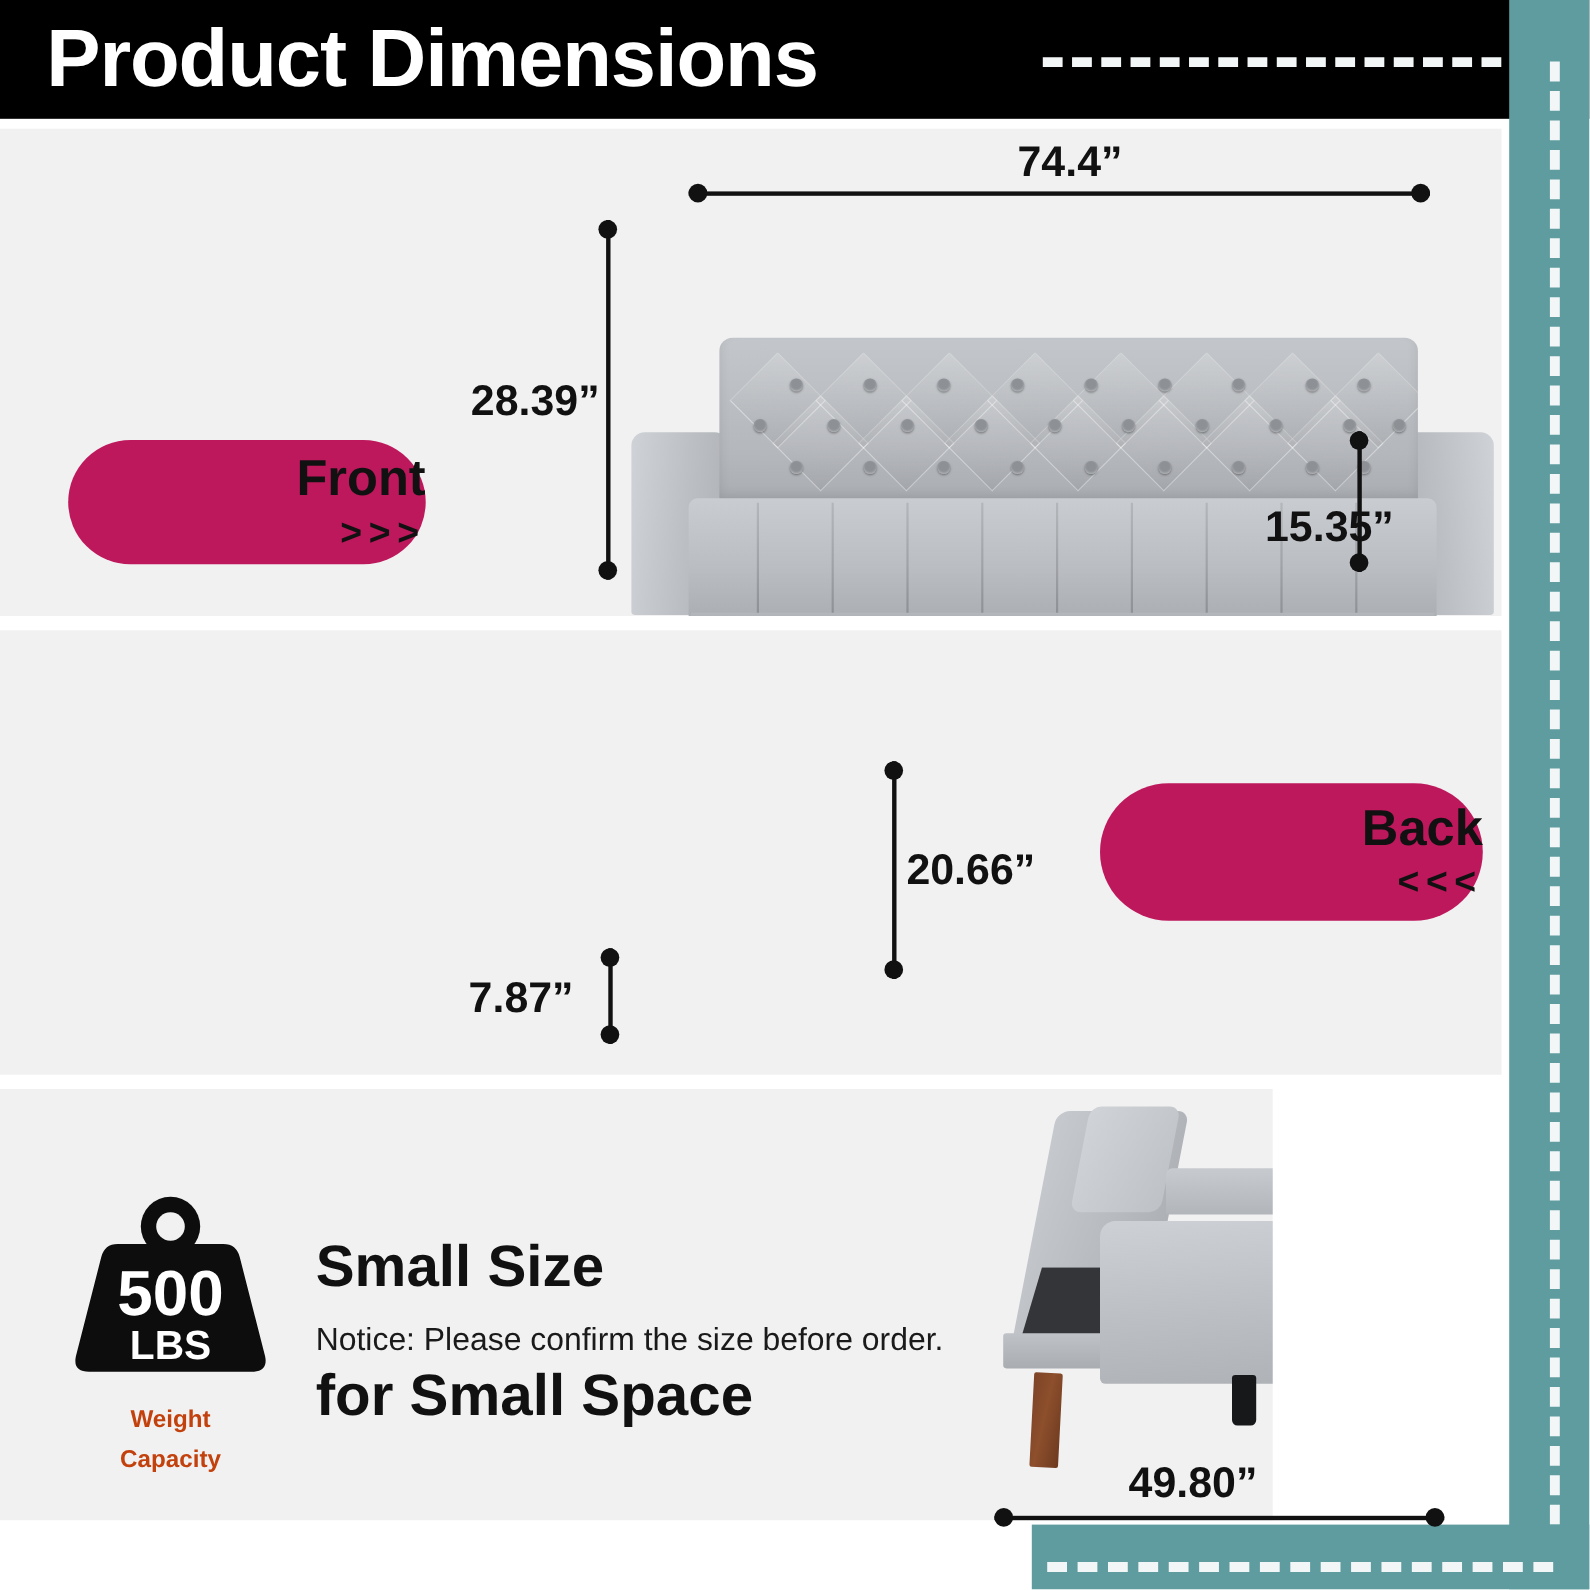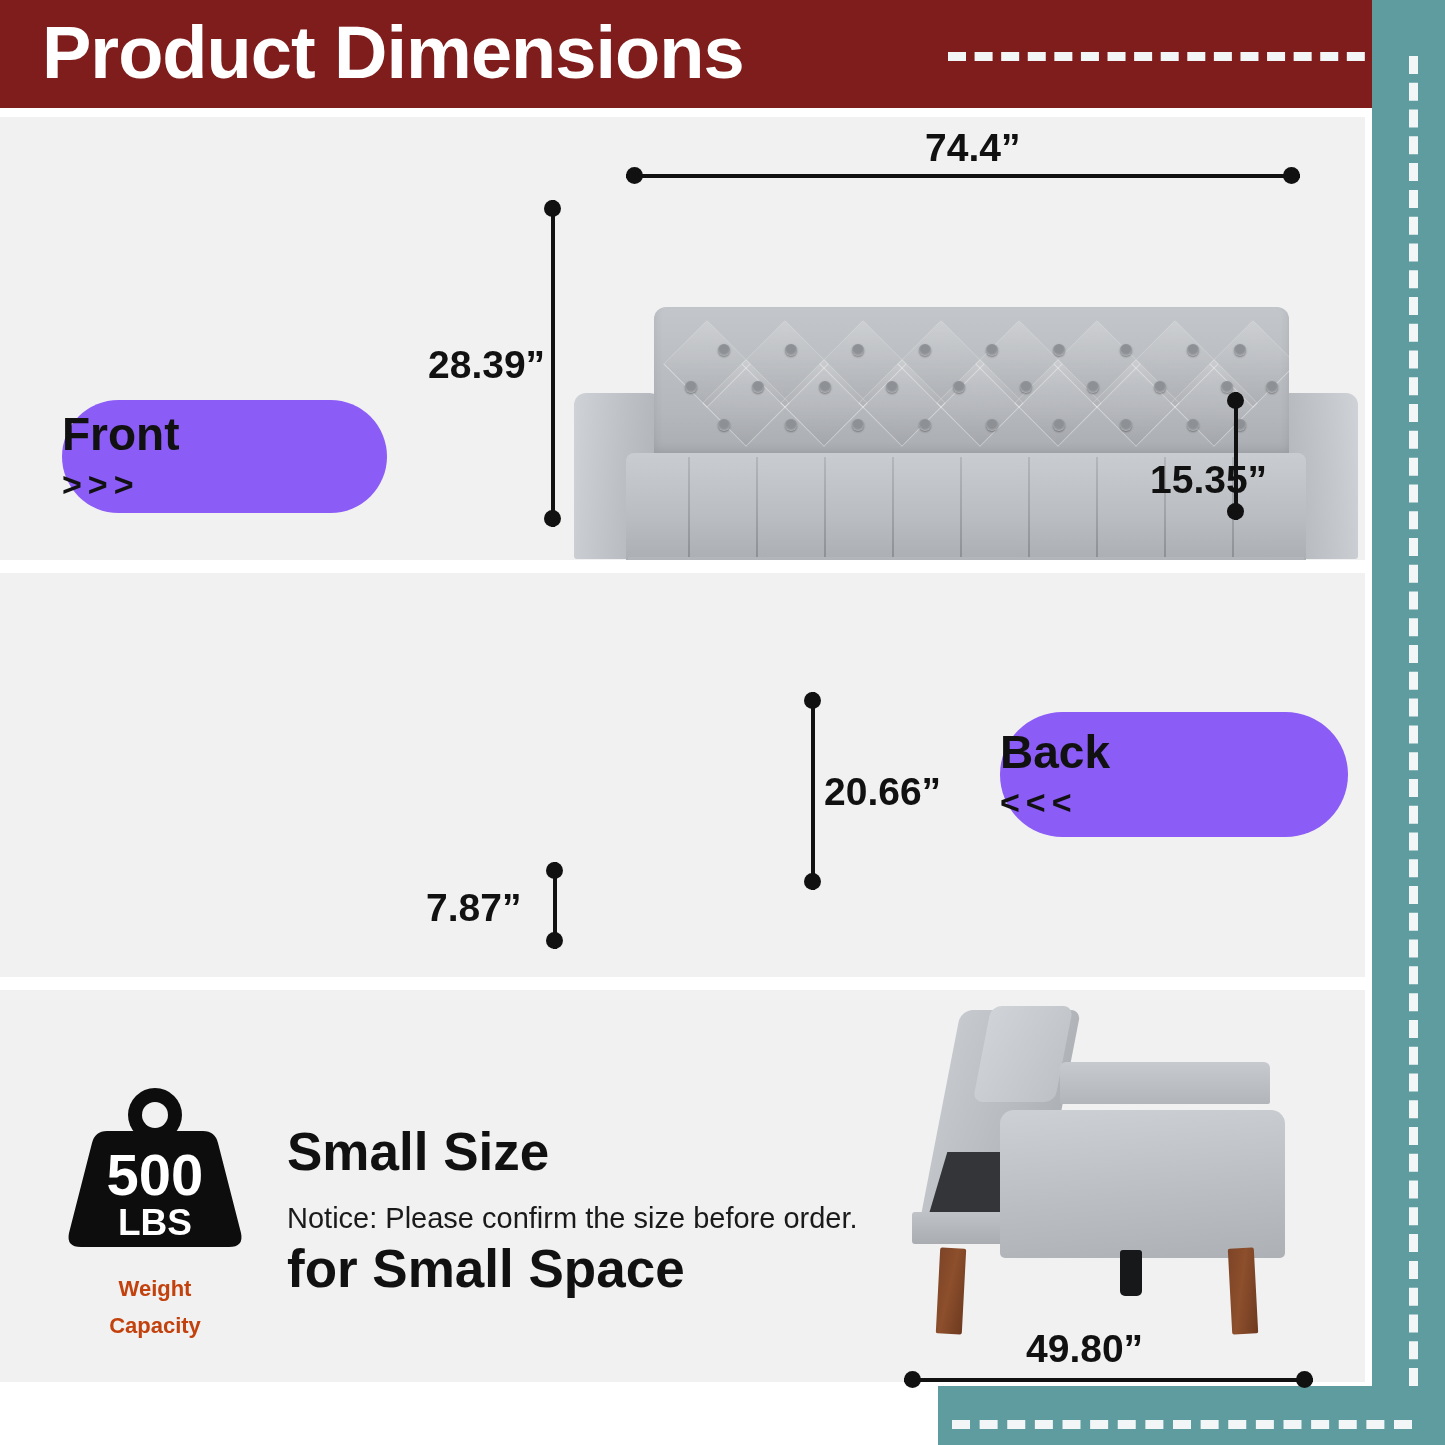--- a/index.html
+++ b/index.html
@@ -7,21 +7,21 @@
     width:1445px; height:1445px;
     background:#ffffff;
     font-family:"Liberation Sans", sans-serif;
     overflow:hidden;
   }
   #page{ position:relative; width:1445px; height:1445px; background:#ffffff; }
 
   
   .header-bar{
     position:absolute; left:0; top:0; width:1445px; height:108px;
-    background:#7f1d1d;
+    background:#000000;
     text-align:center;
   }
   .header-title{
     position:absolute; left:42px; top:8px;
     font-size:74px; font-weight:700; color:#ffffff;
     letter-spacing:-1px; line-height:90px; white-space:nowrap;
   }
   .header-dash{
     position:absolute; left:948px; top:52px; width:470px; height:0;
     border-top:9px dashed #f2f6f6;
@@ -43,26 +43,26 @@
   }
   .bottom-block-dash{
     position:absolute; left:952px; top:1420px; width:460px; height:0;
     border-top:9px dashed #f2f6f6;
   }
 
   
   .panel{ position:absolute; background:#f1f1f1; overflow:hidden; }
   #panel1{ left:0; top:117px; width:1365px; height:443px; }
   #panel2{ left:0; top:573px; width:1365px; height:404px; }
-  #panel3{ left:0; top:990px; width:1365px; height:392px; }
+  #panel3{ left:0; top:990px; width:1157px; height:392px; }
 
   
   .pill{
-    position:absolute; background:#8b5cf6; border-radius:999px;
-    display:flex; flex-direction:column; align-items:flex-start; justify-content:center;
+    position:absolute; background:#be185d; border-radius:999px;
+    display:flex; flex-direction:column; align-items:flex-end; justify-content:center;
   }
   .pill .p-title{ font-size:46px; font-weight:700; color:#111; line-height:52px; }
   .pill .p-arrows{ font-size:34px; font-weight:700; color:#111; letter-spacing:6px; line-height:42px; margin-top:3px;}
   #pill-front{ left:62px; top:283px; width:325px; height:113px; }
   #pill-back { left:1000px; top:712px; width:348px; height:125px; }
 
   
   .dimline{ position:absolute; }
   .dimline .bar-h{ position:absolute; left:0; top:50%; width:100%; height:4px; background:#111; transform:translateY(-50%); }
   .dimline .bar-v{ position:absolute; top:0; left:50%; height:100%; width:4px; background:#111; transform:translateX(-50%); }

